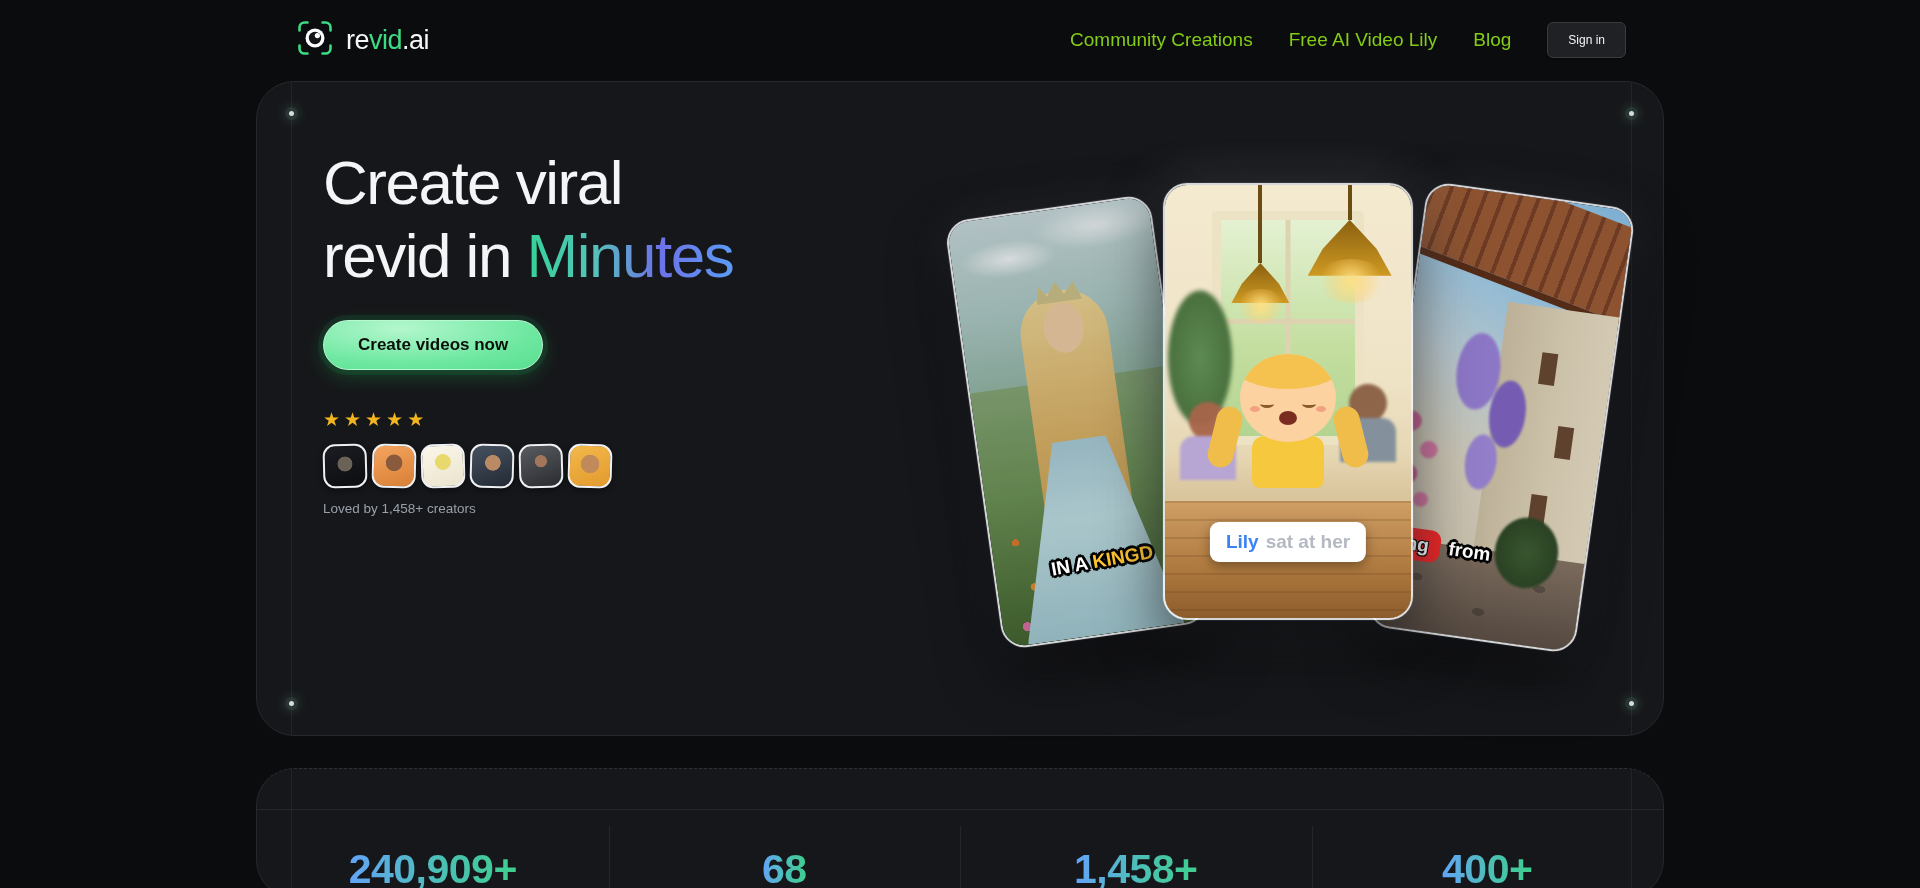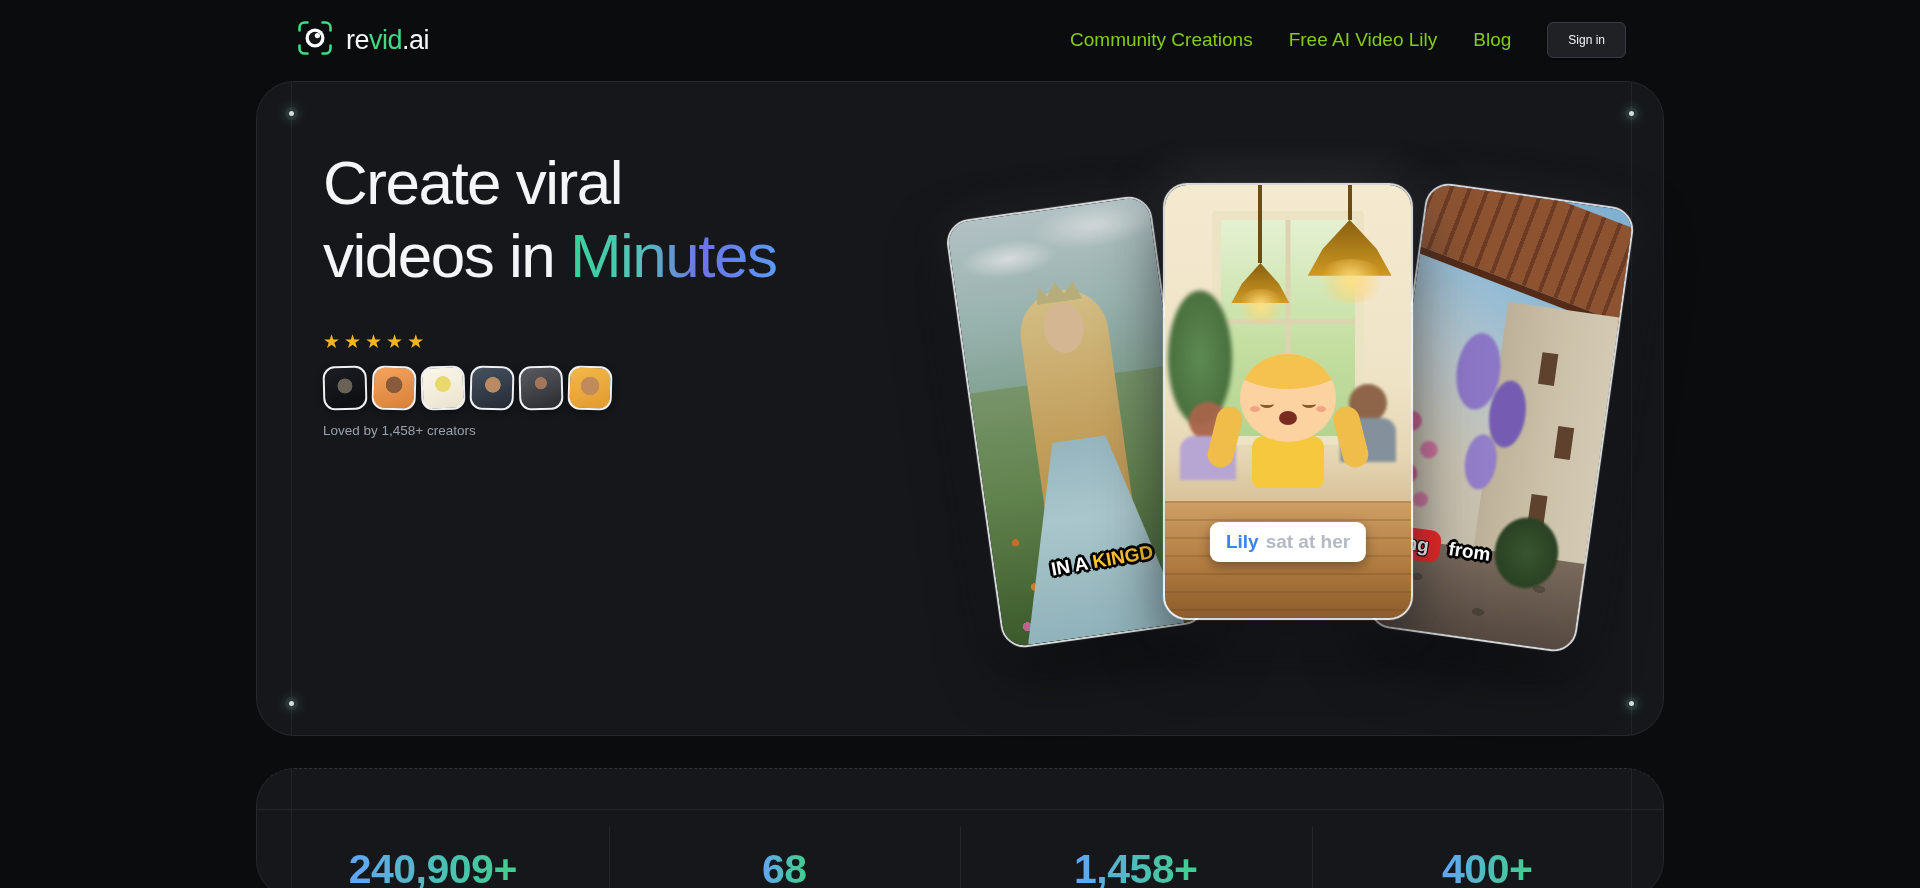--- a/index.html
+++ b/index.html
@@ -205,22 +205,23 @@
     <div class="guide-v gl"></div>
     <div class="guide-v gr"></div>
     <div class="guide-dot" style="left:32px; top:29px;"></div>
     <div class="guide-dot" style="left:1372px; top:29px;"></div>
     <div class="guide-dot" style="left:32px; top:619px;"></div>
     <div class="guide-dot" style="left:1372px; top:619px;"></div>
 
     <div class="hero-left">
       <h1 class="hero-title">
         <span>Create viral</span><br>
-        <span>videos in </span><span class="grad-text">Minutes</span>
+        <span>revid in </span><span class="grad-text">Minutes</span>
       </h1>
+      <button class="cta-btn">Create videos now</button>
       <div class="stars">★★★★★</div>
       <div class="avatars">
         <div class="avatar av1"></div>
         <div class="avatar av2"></div>
         <div class="avatar av3"></div>
         <div class="avatar av4"></div>
         <div class="avatar av5"></div>
         <div class="avatar av6"></div>
       </div>
       <div class="loved">Loved by 1,458+ creators</div>

